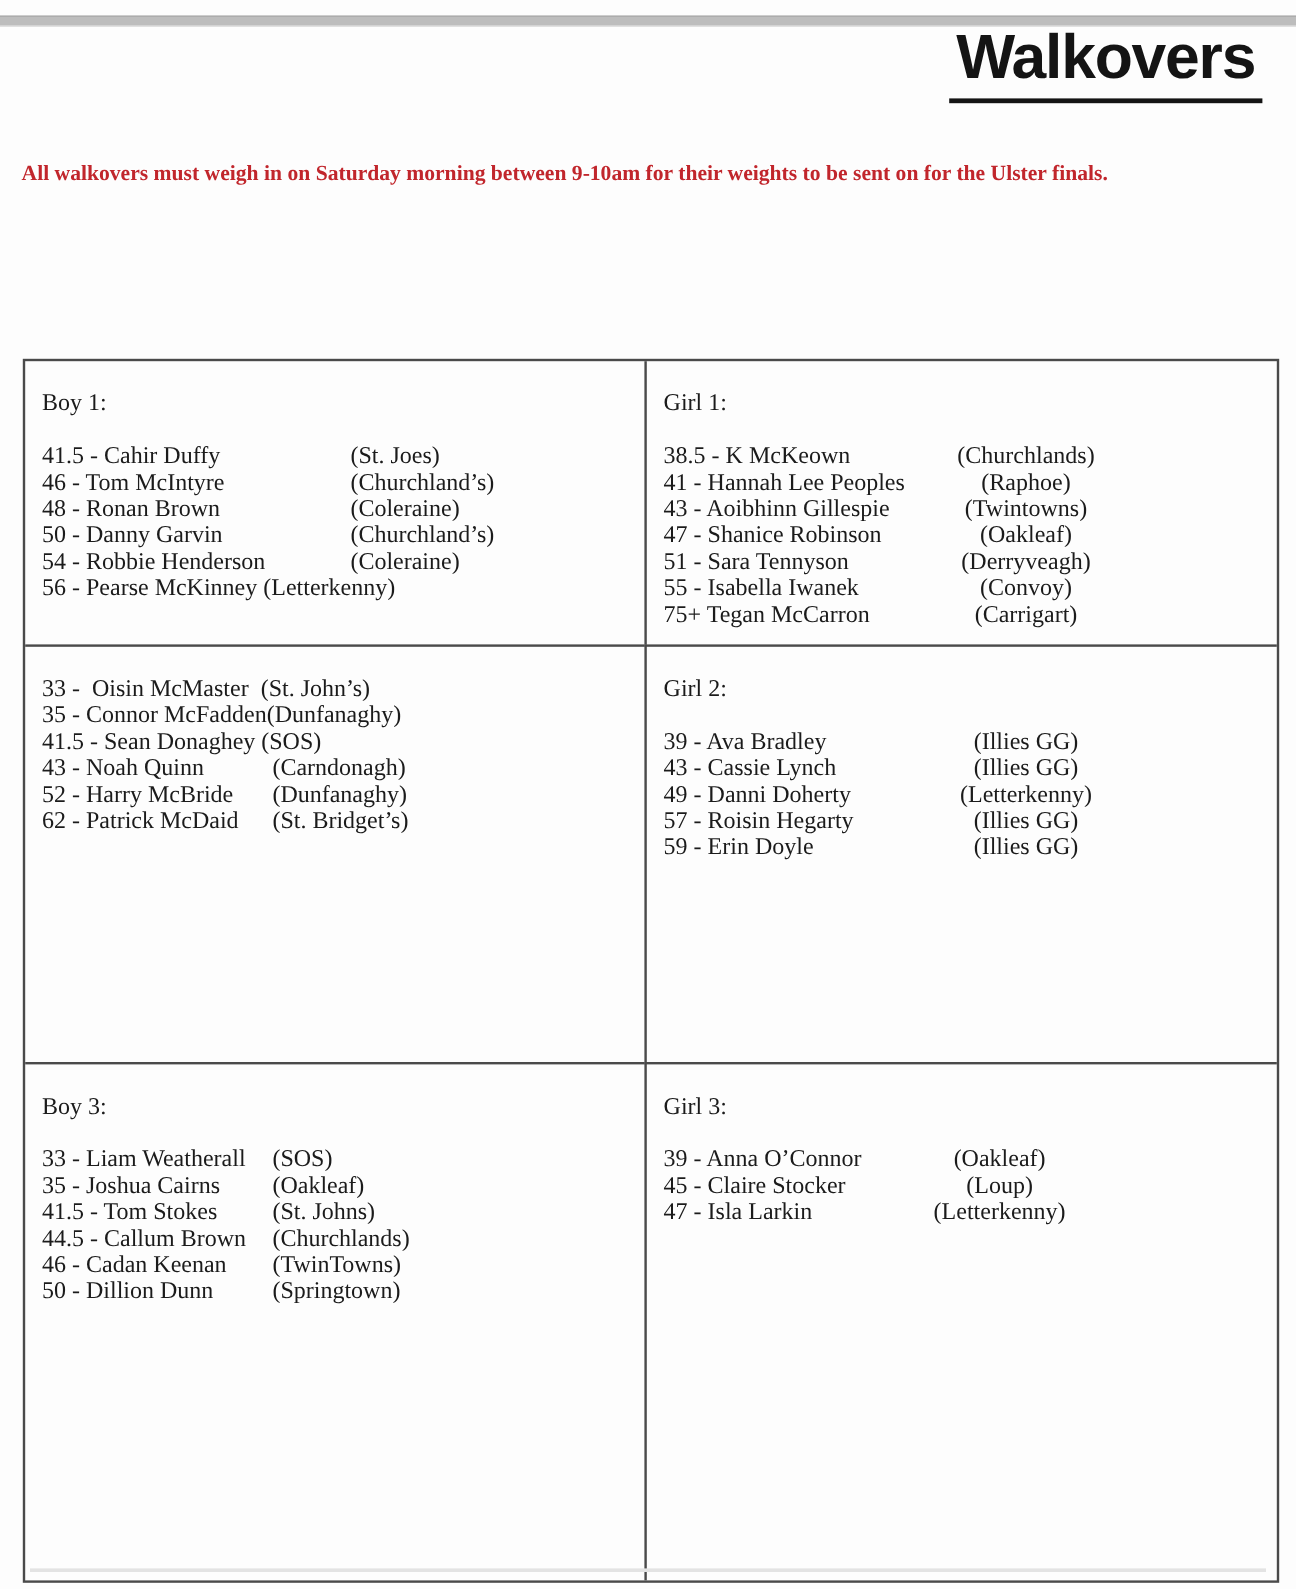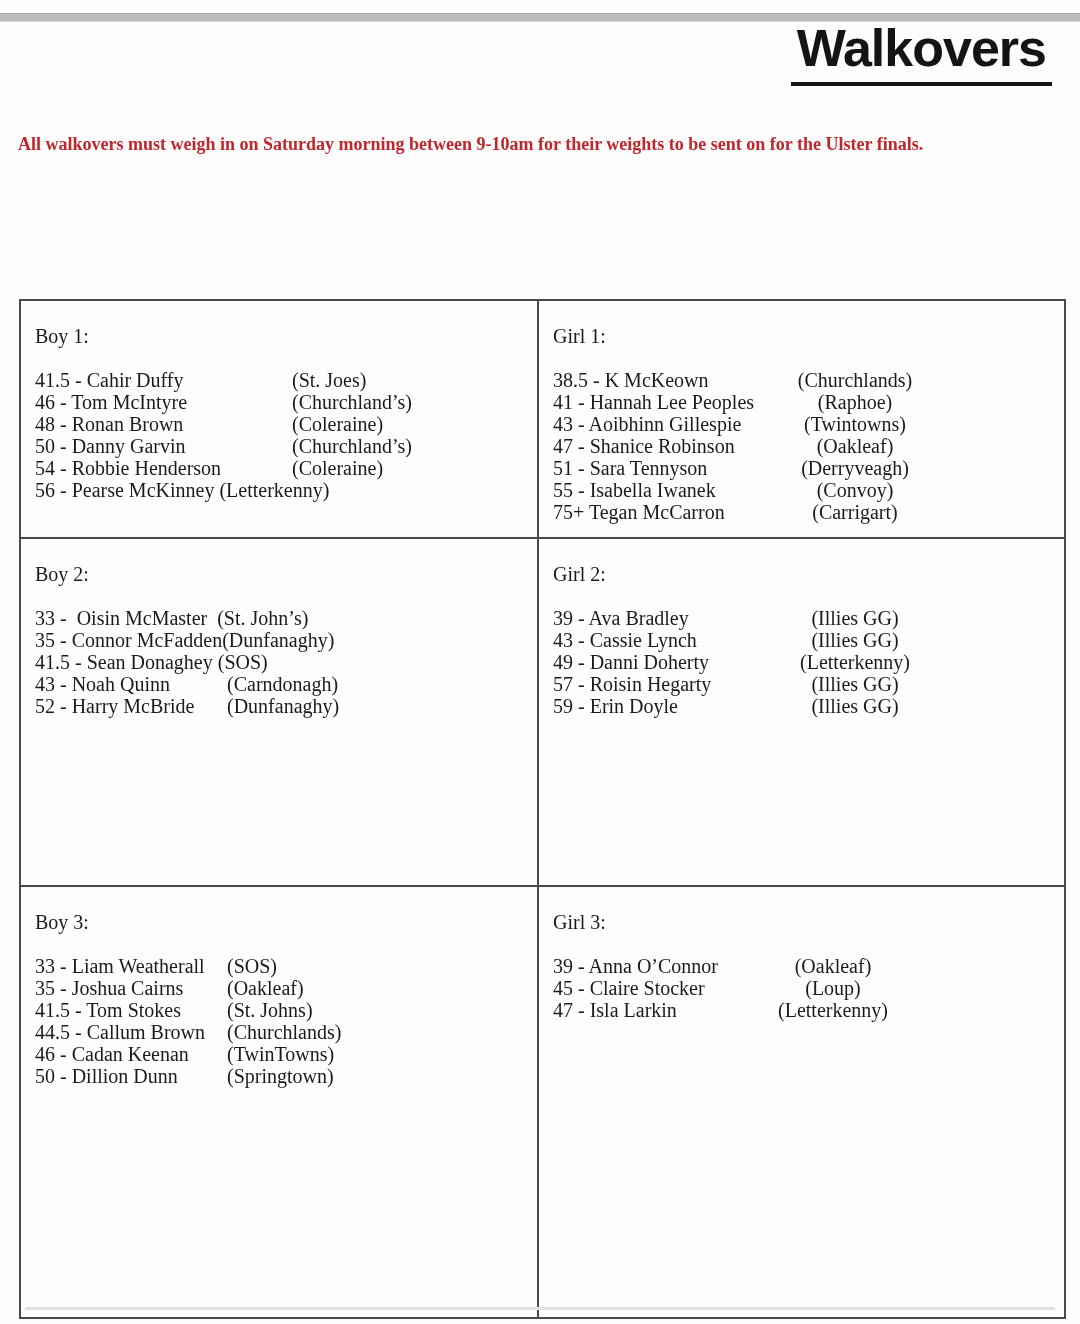--- a/index.html
+++ b/index.html
@@ -113,27 +113,27 @@
         <div class="entry"><span class="e-name">38.5 - K McKeown</span><span class="e-club">(Churchlands)</span></div>
         <div class="entry"><span class="e-name">41 - Hannah Lee Peoples</span><span class="e-club">(Raphoe)</span></div>
         <div class="entry"><span class="e-name">43 - Aoibhinn Gillespie</span><span class="e-club">(Twintowns)</span></div>
         <div class="entry"><span class="e-name">47 - Shanice Robinson</span><span class="e-club">(Oakleaf)</span></div>
         <div class="entry"><span class="e-name">51 - Sara Tennyson</span><span class="e-club">(Derryveagh)</span></div>
         <div class="entry"><span class="e-name">55 - Isabella Iwanek</span><span class="e-club">(Convoy)</span></div>
         <div class="entry"><span class="e-name">75+ Tegan McCarron</span><span class="e-club">(Carrigart)</span></div>
       </div>
   </div>
   <div class="cell cell-boy2 row-2">
-    <div class="cell-label">Boy 2:</div>
     <div class="entries">
         <div class="entry inline"><span class="e-name">33 -  Oisin McMaster</span><span class="e-club">  (St. John’s)</span></div>
         <div class="entry inline"><span class="e-name">35 - Connor McFadden</span><span class="e-club">(Dunfanaghy)</span></div>
         <div class="entry inline"><span class="e-name">41.5 - Sean Donaghey</span><span class="e-club"> (SOS)</span></div>
         <div class="entry"><span class="e-name">43 - Noah Quinn</span><span class="e-club">(Carndonagh)</span></div>
         <div class="entry"><span class="e-name">52 - Harry McBride</span><span class="e-club">(Dunfanaghy)</span></div>
+        <div class="entry"><span class="e-name">62 - Patrick McDaid</span><span class="e-club">(St. Bridget’s)</span></div>
       </div>
   </div>
   <div class="cell cell-girl2 right-col row-2">
     <div class="cell-label">Girl 2:</div>
     <div class="entries">
         <div class="entry"><span class="e-name">39 - Ava Bradley</span><span class="e-club">(Illies GG)</span></div>
         <div class="entry"><span class="e-name">43 - Cassie Lynch</span><span class="e-club">(Illies GG)</span></div>
         <div class="entry"><span class="e-name">49 - Danni Doherty</span><span class="e-club">(Letterkenny)</span></div>
         <div class="entry"><span class="e-name">57 - Roisin Hegarty</span><span class="e-club">(Illies GG)</span></div>
         <div class="entry"><span class="e-name">59 - Erin Doyle</span><span class="e-club">(Illies GG)</span></div>

